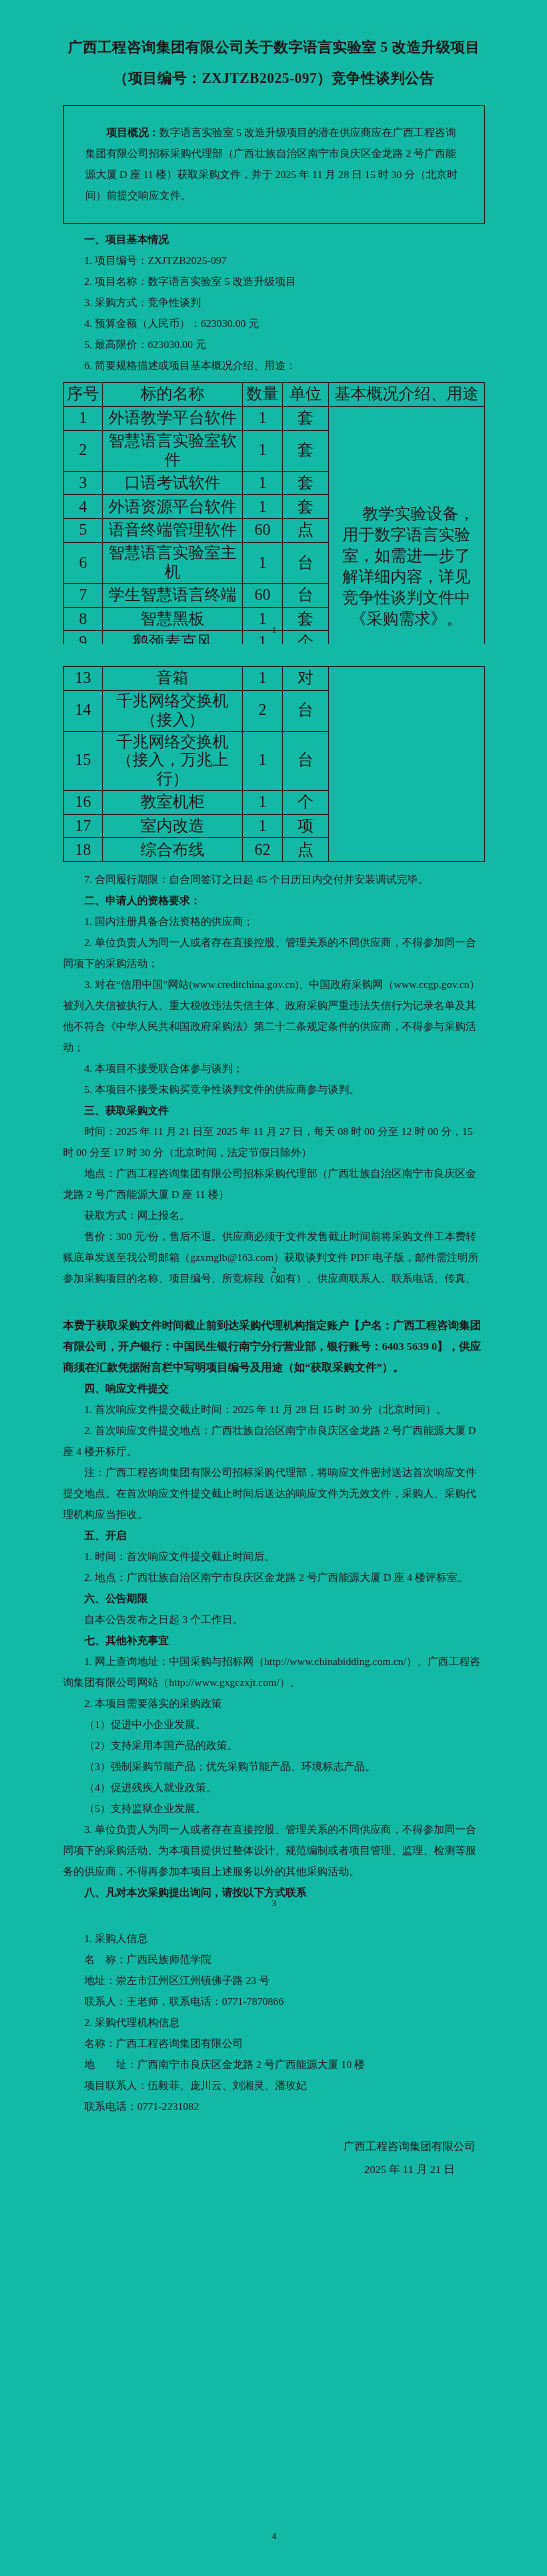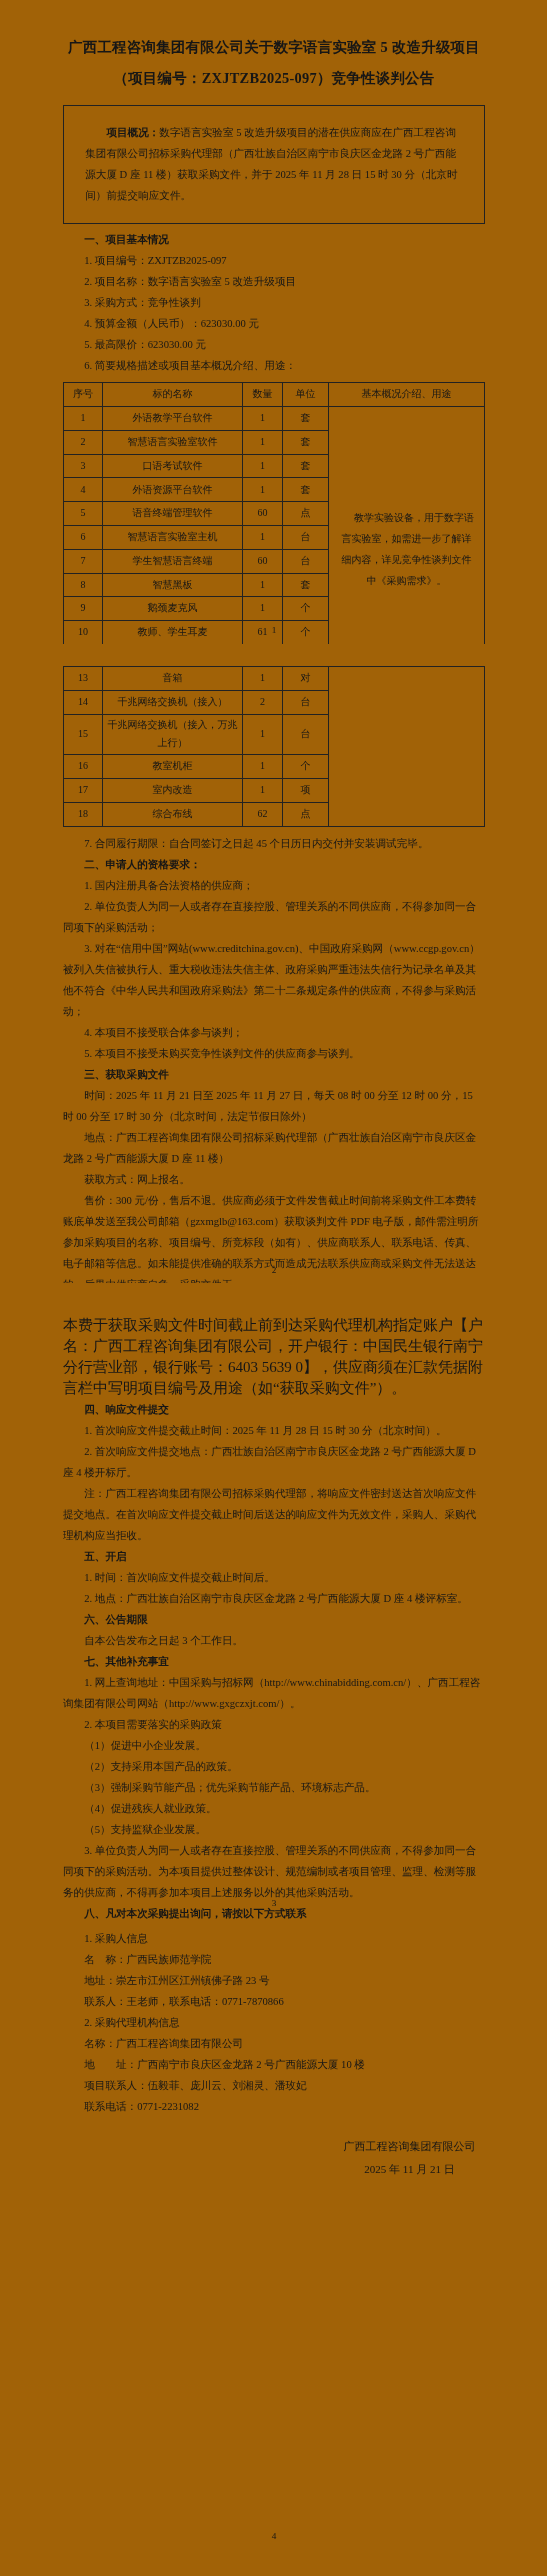--- a/index.html
+++ b/index.html
@@ -1,17 +1,17 @@
 <!DOCTYPE html>
 <html style="font-size:11px"><head>
 <meta charset="utf-8">
 <style>
   html,body{margin:0;padding:0;background:#9b9b9b;}
   .doc{
-    width:548px;height:2576px;margin:0 auto;background:#a16207;
+    width:548px;height:2576px;margin:0 auto;background:#14b8a6;
     font-family:"Liberation Serif","DejaVu Serif",serif;
     color:#161616;position:relative;overflow:hidden;
   }
   .page{position:relative;overflow:hidden;}
   .page-1{height:644px;}
   .page-2{height:639px;}
   .page-3{height:644px;}
   .page-4{height:649px;}
   .content{padding:0 63px;}
   .doc-title{
@@ -19,24 +19,24 @@
     font-size:14.4px;line-height:31.5px;font-weight:bold;letter-spacing:0.3px;
   }
   .overview-box{
     margin:10.3px 0 5.5px 0;border:1.4px solid #222;
     padding:3.4px 8.2px;font-size:10.6px;line-height:21px;
   }
   .overview-box p{margin:13px;text-indent:2em;}
   .overview-label{font-weight:bold;}
   p.head{margin:0;font-size:10.6px;line-height:21px;text-indent:2em;font-weight:bold;}
   p.para{margin:0;font-size:10.6px;line-height:21px;text-indent:2em;}
-  p.cont{margin:0;font-size:15px;line-height:21px;text-indent:0;}
+  p.cont{margin:0;font-size:11px;line-height:21px;text-indent:0;font-weight:bold;}
   table.items{
     width:100%;border-collapse:collapse;table-layout:fixed;
-    font-size:10px;margin-top:6.2px;
+    font-size:16px;margin-top:6.2px;
   }
   table.items.continuation{margin-top:0;}
   table.items th,table.items td{
     border:0.7px solid #222;text-align:center;vertical-align:middle;
     padding:1.4px 2.7px;line-height:18.5px;height:20px;font-weight:normal;
     overflow:hidden;
   }
   td.desc-cell{vertical-align:middle;}
   .desc-text{text-align:center;text-indent:1.5em;line-height:21px;padding:0 5.5px;}
   .page-number{

